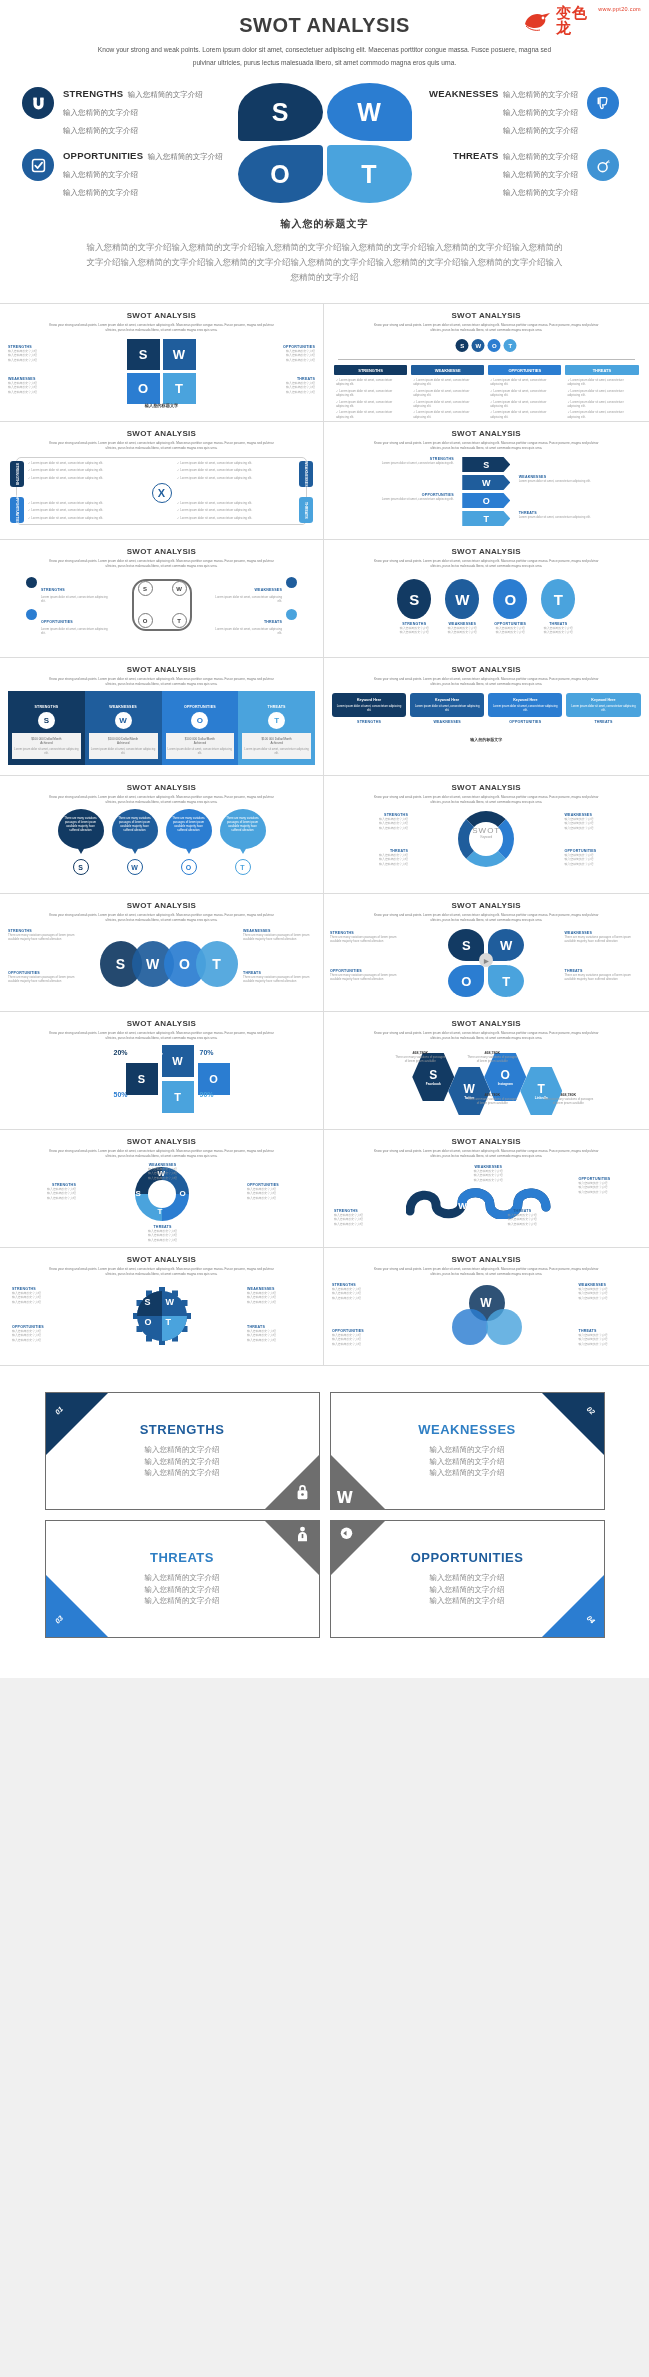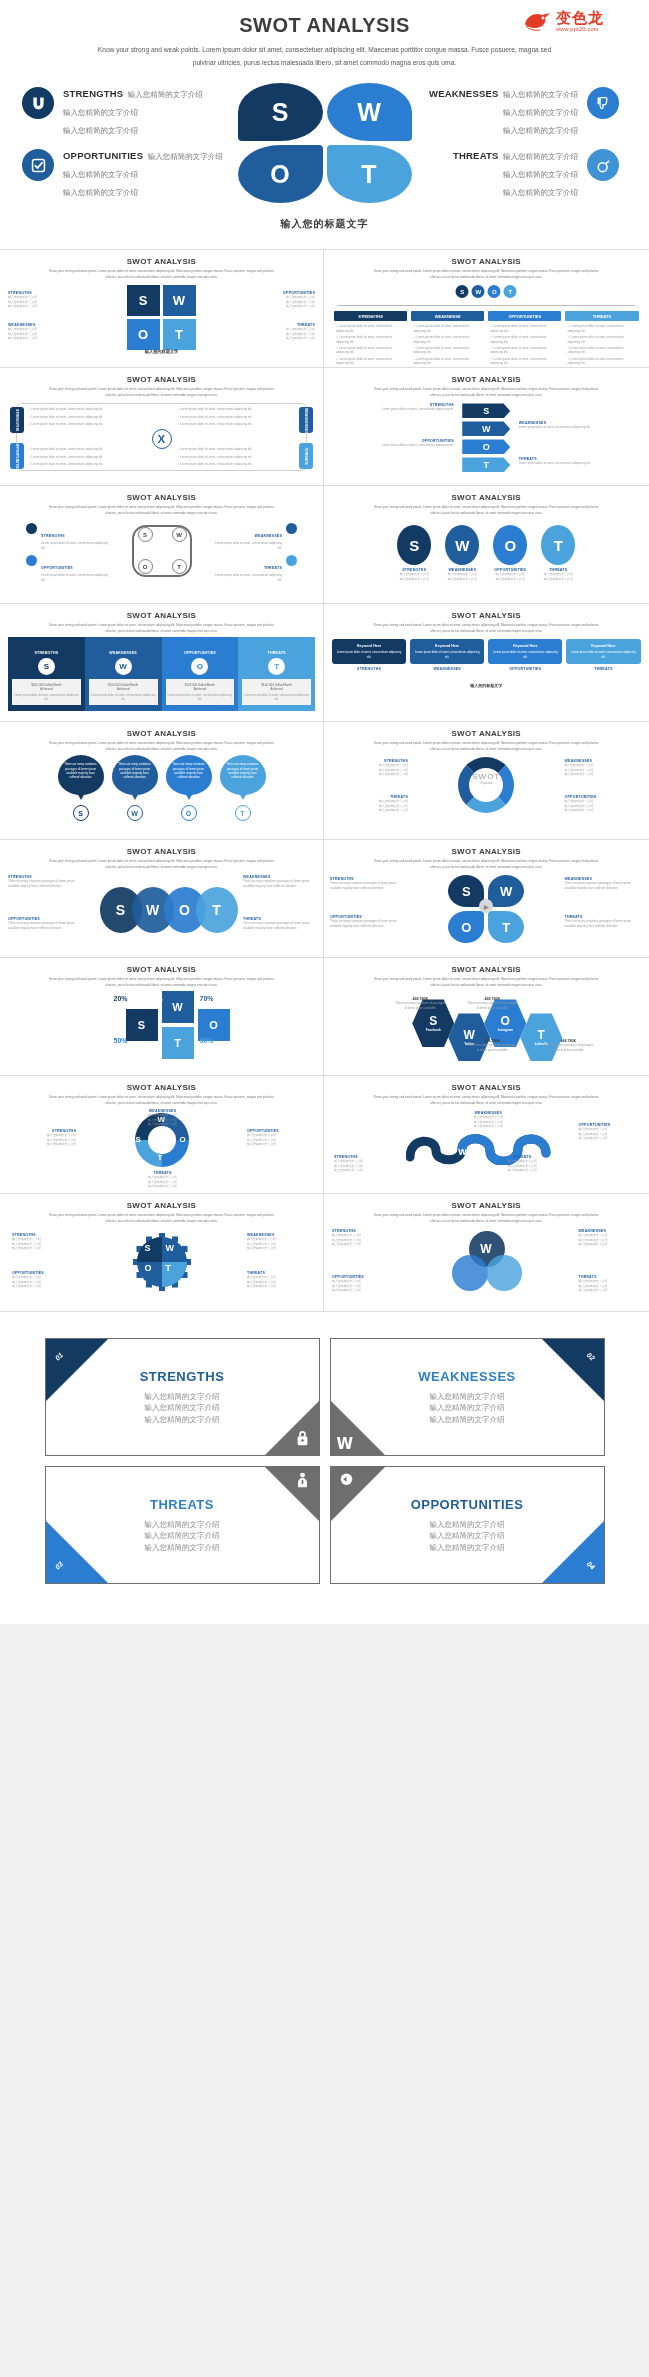--- a/index.html
+++ b/index.html
@@ -12,21 +12,21 @@
 
   
   .hero { position:relative; background:#fff; padding:14px 0 18px; }
   .logo { position:absolute; right:8px; top:6px; width:118px; height:30px;
           display:flex; align-items:center; gap:3px; }
   .logo .mark { width:30px; height:22px; position:relative; }
   .logo .mark svg { display:block; }
   .logo .zh { font-size:15px; font-weight:bold; color:#e23b26; letter-spacing:1px;
               font-family:"DejaVu Sans", sans-serif; line-height:1; }
   .logo .url { font-size:5.5px; color:#e23b26; letter-spacing:.3px; }
-  .logo .stack { display:flex; flex-direction:column; align-items:flex-start; }
+  .logo .stack { display:flex; flex-direction:row; align-items:flex-start; }
 
   .hero-title { text-align:center; font-size:20px; font-weight:bold;
                 color:#3d3d3d; letter-spacing:.5px; }
   .hero-sub { text-align:center; font-size:6.6px; color:#555; line-height:1.9;
               width:470px; margin:7px auto 0; }
 
   .hero-body { position:relative; height:120px; margin-top:14px; }
   .blobs { position:absolute; left:50%; top:0; transform:translateX(-50%);
            width:174px; height:120px; }
   .blob { position:absolute; width:85px; height:58px; display:flex;
@@ -190,20 +190,21 @@
             <span class="h">THREATS</span>
             <span class="l">输入您精简的文字介绍</span><br>
             <span class="l">输入您精简的文字介绍</span><br>
             <span class="l">输入您精简的文字介绍</span>
           </span>
         </div>
       </div>
     </div>
 
     <div class="hero-h2">输入您的标题文字</div>
+    <div class="hero-p">输入您精简的文字介绍输入您精简的文字介绍输入您精简的文字介绍输入您精简的文字介绍输入您精简的文字介绍输入您精简的文字介绍输入您精简的文字介绍输入您精简的文字介绍输入您精简的文字介绍输入您精简的文字介绍输入您精简的文字介绍输入您精简的文字介绍</div>
   </div>
 
   <div class="grid" id="grid">
   <div class="cell">
     <div class="ct">SWOT ANALYSIS</div>
     <div class="cs">Know your strong and weak points. Lorem ipsum dolor sit amet, consectetuer adipiscing elit. Maecenas porttitor congue massa. Fusce posuere, magna sed pulvinar ultricies, purus lectus malesuada libero, sit amet commodo magna eros quis urna.</div>
     <div class="stage">
           <div style="position:absolute;left:50%;top:2px;transform:translateX(-50%);width:70px;">
             <div class="sq" style="left:0px;top:0px;width:33px;height:31px;background:#123a63;font-size:13px;">S</div>
             <div class="sq" style="left:36px;top:0px;width:33px;height:31px;background:#1f5d9c;font-size:13px;">W</div>

